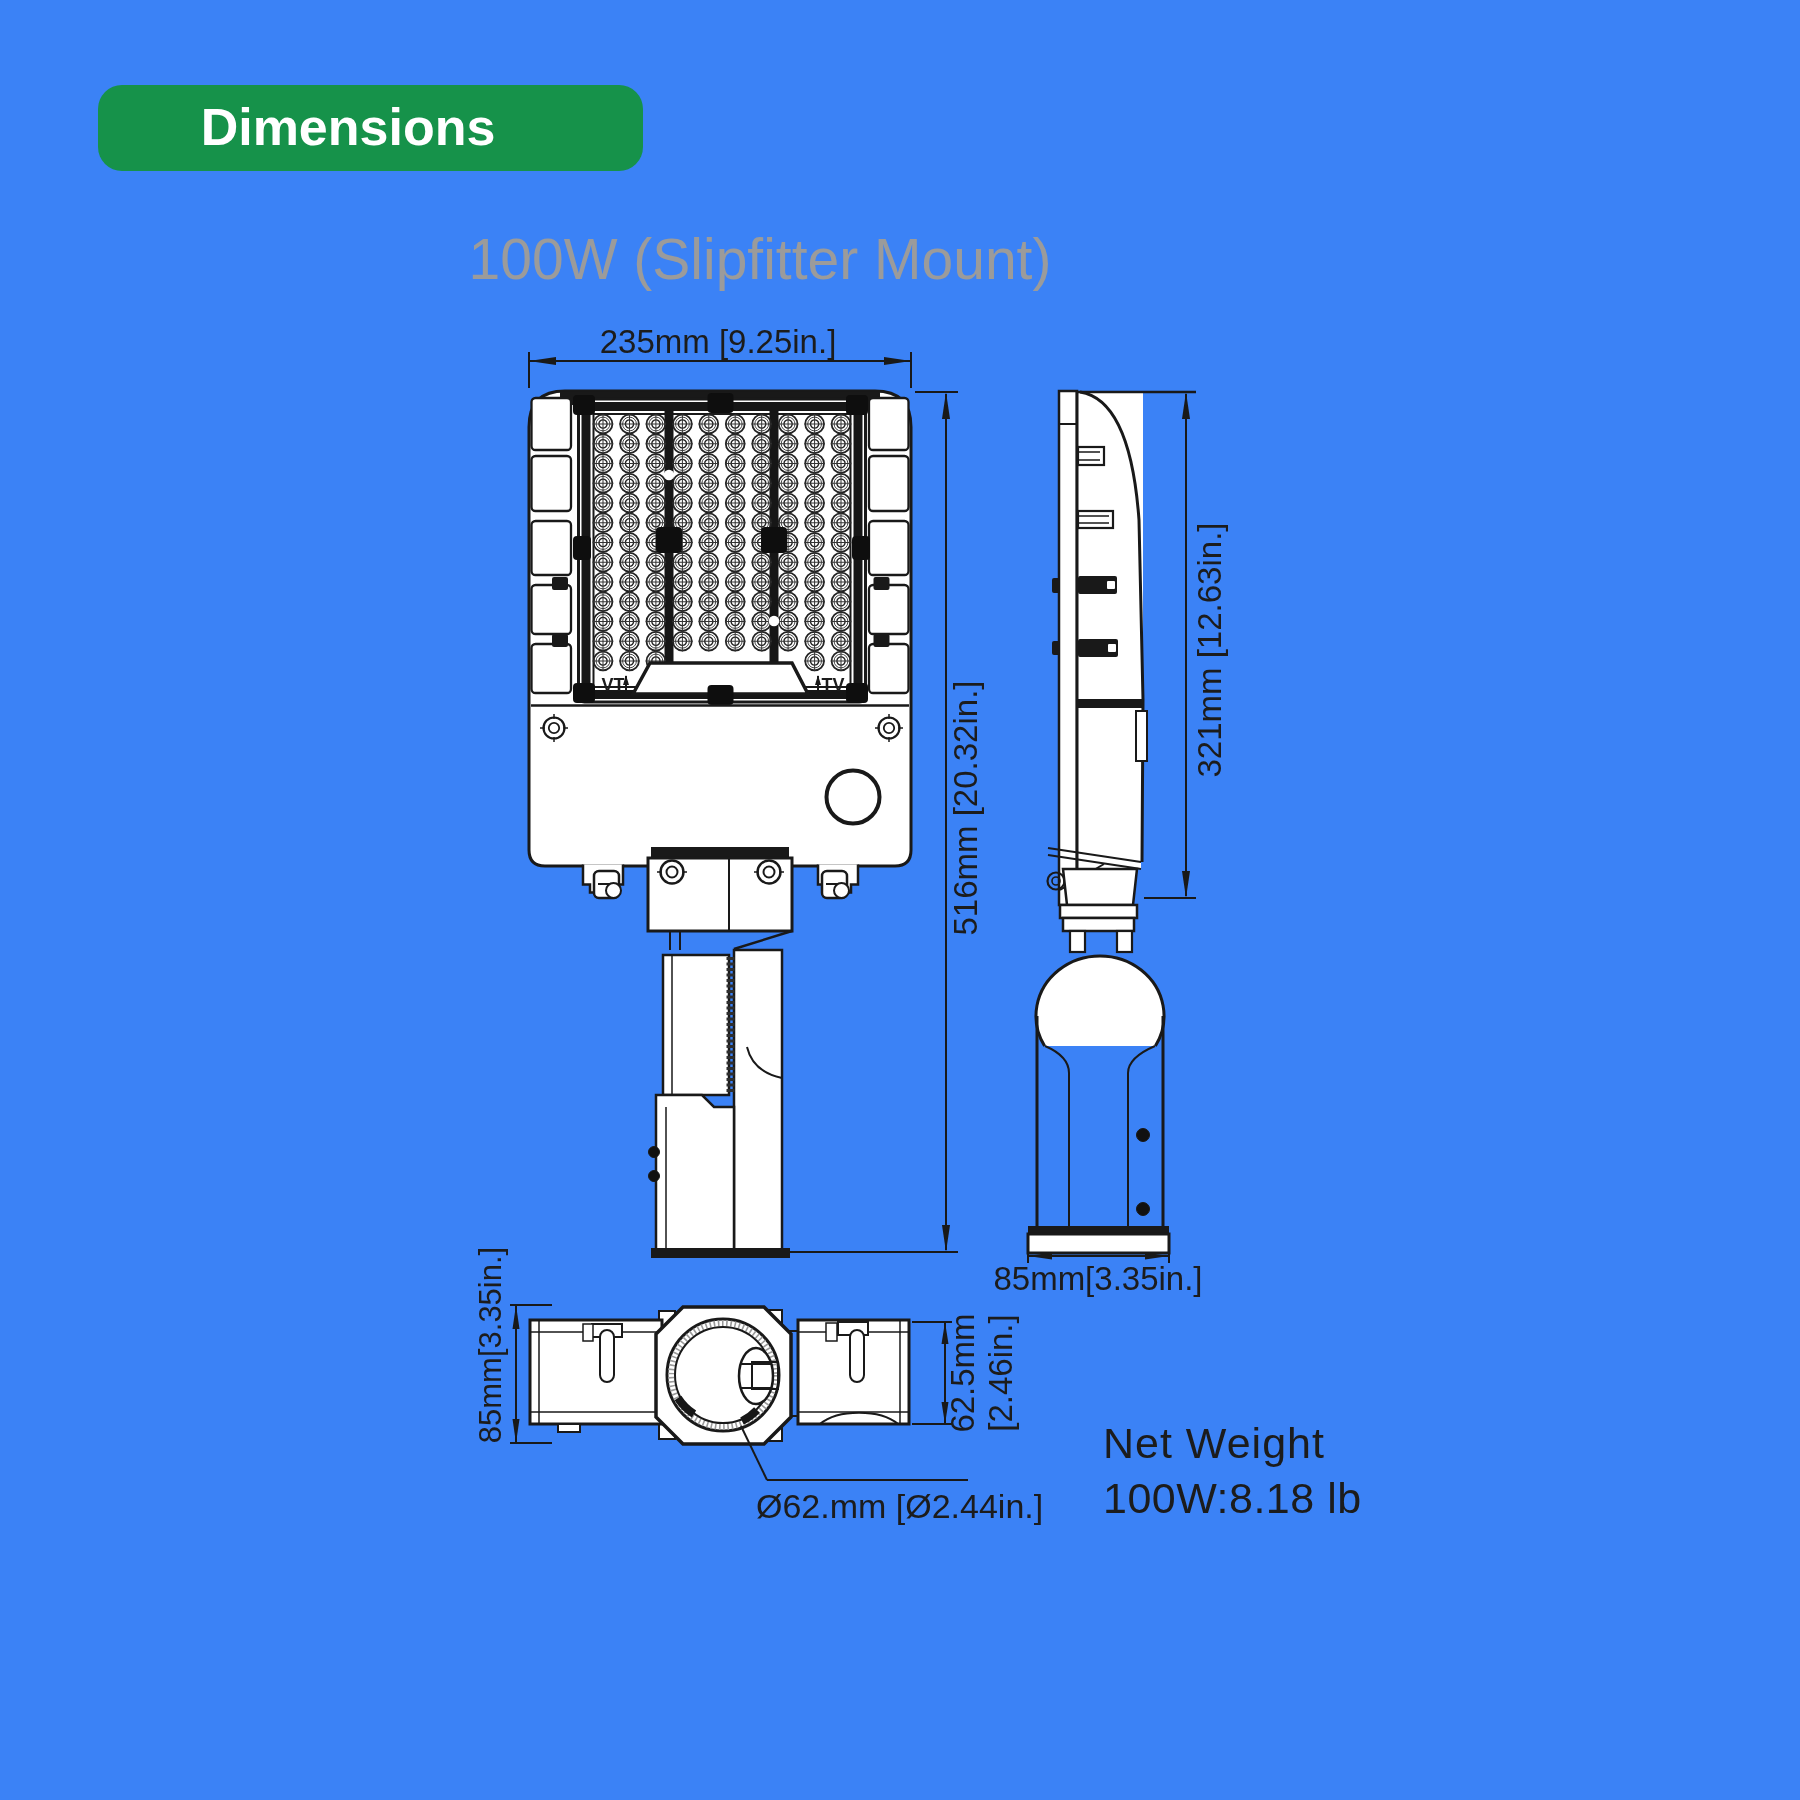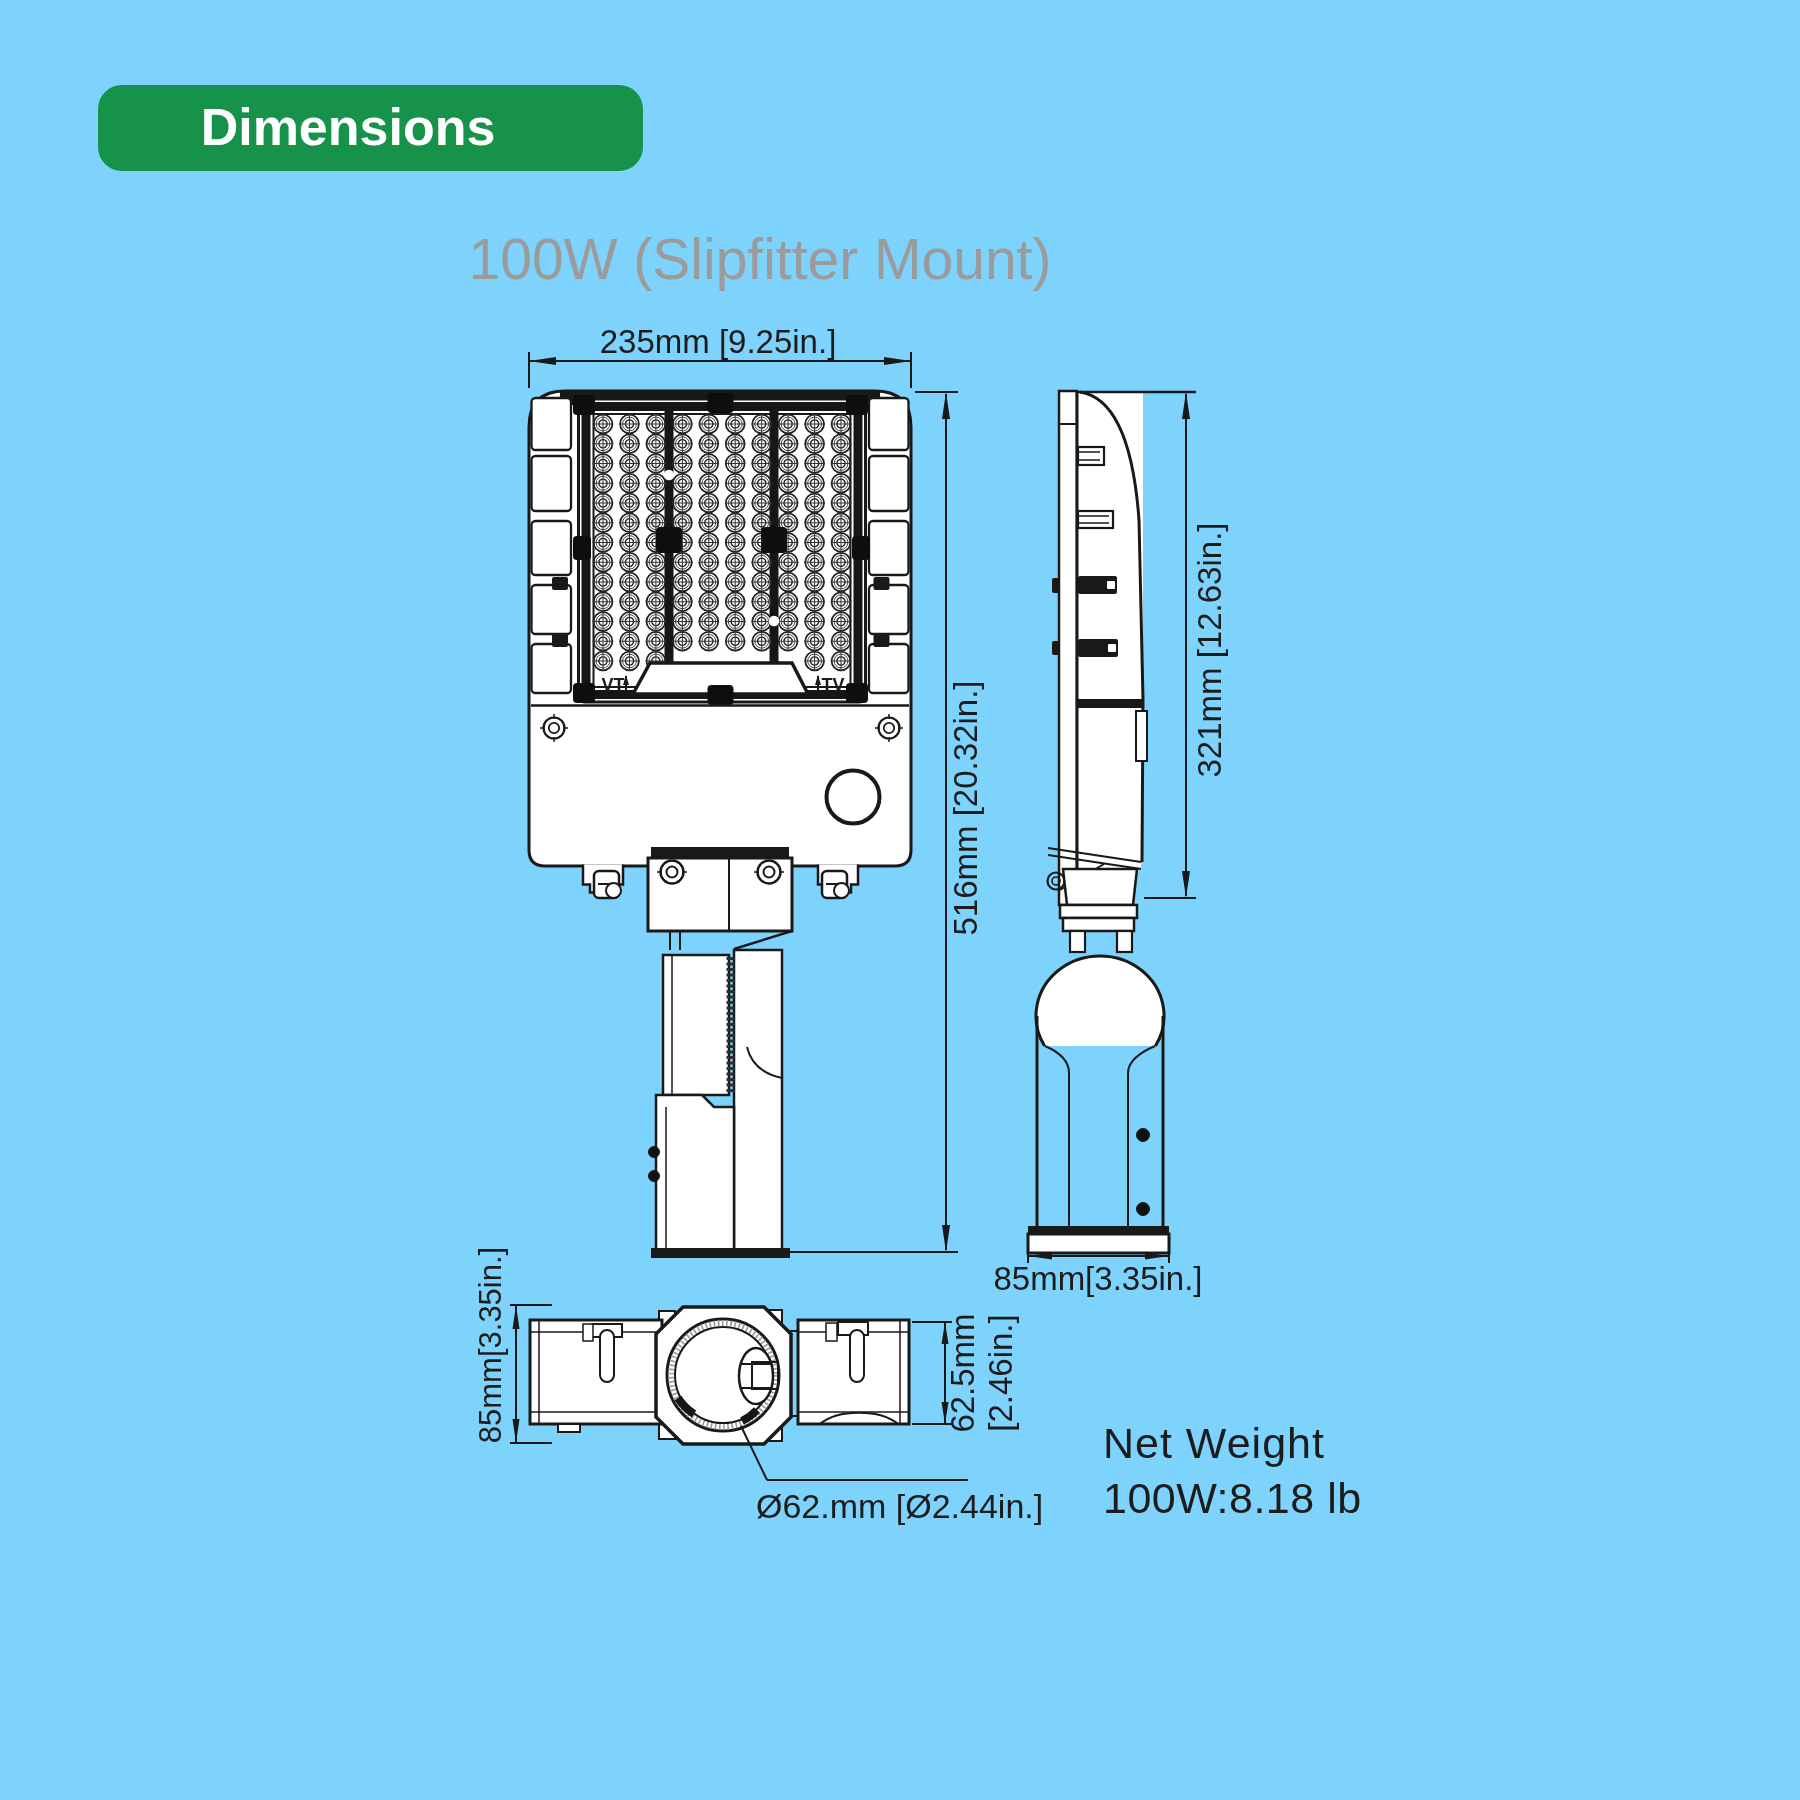--- a/index.html
+++ b/index.html
@@ -1,16 +1,16 @@
 <!DOCTYPE html>
 <html><head>
 <meta charset="utf-8">
 <style>
   html,body { margin:0; padding:0; background:#ffffff; }
-  .page { position:relative; width:1800px; height:1800px; background:#7dd3fc; overflow:hidden; }
+  .page { position:relative; width:1800px; height:1800px; background:#3b82f6; overflow:hidden; }
 </style>
 </head>
 <body>
 <div class="page">
 <svg width="1800" height="1800" viewBox="0 0 1800 1800">
 <defs>
 <g id="L">
   <circle r="9.4" fill="none" stroke="#232323" stroke-width="1.8"></circle>
   <circle r="6.9" fill="none" stroke="#454545" stroke-width="1"></circle>
   <circle r="4.1" fill="none" stroke="#232323" stroke-width="1.4"></circle>

